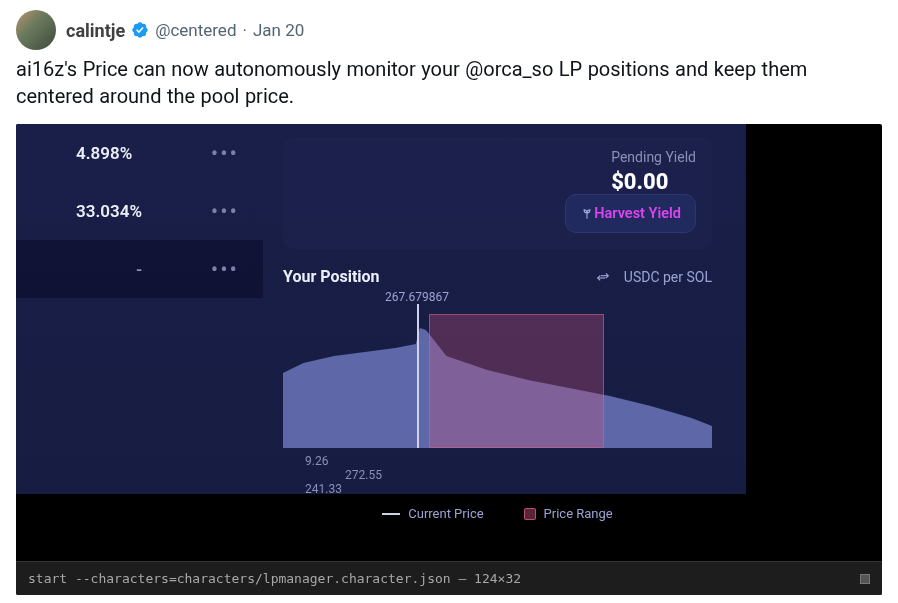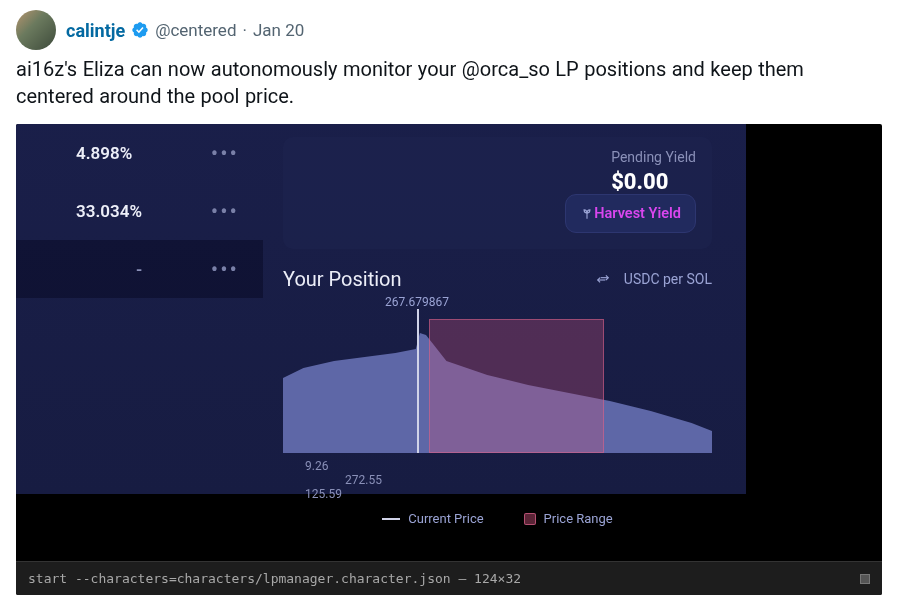--- a/index.html
+++ b/index.html
@@ -1,20 +1,20 @@
 <!DOCTYPE html>
 <html><head>
 <meta charset="utf-8">
 <style>
   * { box-sizing: border-box; margin: 0; padding: 0; }
   body { font-family: -apple-system, BlinkMacSystemFont, "Segoe UI", Roboto, Helvetica, Arial, sans-serif; background: #fff; width: 898px; height: 603px; overflow: hidden; }
   .tweet { padding: 10px 16px 0 16px; }
   .tweet-header { display: flex; align-items: center; gap: 6px; margin-bottom: 6px; }
   .avatar { width: 40px; height: 40px; border-radius: 50%; background: linear-gradient(135deg,#b8956f 0%,#6b7a5e 40%,#3d4a3a 100%); flex-shrink: 0; margin-right: 4px; }
-  .display-name { font-weight: 700; font-size: 18px; color: #0369a1; }
+  .display-name { font-weight: 700; font-size: 18px; color: #404040; }
   .verified { width: 18px; height: 18px; display: inline-flex; }
   .handle { color: #536471; font-size: 17px; }
   .tweet-text { font-size: 20px; line-height: 1.35; color: #0f1419; margin-bottom: 14px; word-spacing: 0.5px; }
   .mention { color: #0f1419; }
   .media-frame { width: 100%; height: 471px; position: relative; overflow: hidden; border-radius: 2px; }
   .black-bg { position: absolute; inset: 0; background: #000; }
   .dash { position: absolute; left: -20px; top: -32px; width: 750px; height: 402px; background: linear-gradient(180deg,#1a1f4a 0%, #171c42 100%); display: flex; }
   .sidebar { width: 267px; padding-top: 32px; }
   .side-row { display: flex; align-items: center; justify-content: space-between; height: 58px; padding: 0 24px 0 0; }
   .side-val { color: #eceef8; font-size: 17px; font-weight: 600; padding-left: 80px; }
@@ -22,21 +22,21 @@
   .dots { color: #7a80a8; font-size: 22px; letter-spacing: 2px; cursor: pointer; }
   .darker { background: rgba(0,0,20,0.35); }
   .main { flex: 1; padding: 8px 34px 0 20px; }
   .price-row { display: flex; align-items: center; justify-content: space-between; margin-bottom: 12px; }
   .price { font-size: 22px; font-weight: 800; color: #fff; }
   .yield-card { background: rgba(30,35,80,0.5); border-radius: 10px; padding: 12px 16px 16px 16px; display: flex; align-items: flex-end; justify-content: space-between; margin-bottom: 18px; flex-direction: column; }
   .yield-label { color: #8a90b8; font-size: 14px; margin-bottom: 4px; }
   .yield-value { color: #fff; font-size: 22px; font-weight: 800; }
   .harvest-btn { background: #212a5e; border: 1px solid #2d3670; color: #d946ef; font-size: 14.5px; font-weight: 600; padding: 10px 14px; border-radius: 11px; display: flex; align-items: center; cursor: pointer; }
   .pos-header { display: flex; align-items: center; justify-content: space-between; margin-bottom: 12px; }
-  .pos-title { color: #eceef8; font-size: 20px; font-weight: 400; }
+  .pos-title { color: #eceef8; font-size: 16px; font-weight: 700; }
   .toggle { color: #9aa3d4; font-size: 14px; display: flex; align-items: flex-end; gap: 14px; cursor: pointer; }
   .chart { position: relative; height: 150px; margin-bottom: 6px; }
   .area-fill { position: absolute; left: 0; right: 0; bottom: 0; }
   .marker-label { position: absolute; top: -8px; left: 134px; transform: translateX(-50%); color: #9aa3d4; font-size: 12px; text-align: center; }
   .price-line { position: absolute; top: 6px; bottom: 0; left: 134px; width: 2px; background: #d0d3e8; }
   .range-rect { position: absolute; top: 16px; bottom: 0; left: 146px; width: 175px; background: rgba(200,80,120,0.32); border: 1px solid rgba(220,100,140,0.55); }
   .x-ticks { display: flex; justify-content: space-between; color: #8a90b8; font-size: 12px; padding: 0 6px 4px 22px; flex-direction: column; }
   .legend { display: flex; justify-content: center; gap: 40px; color: #9aa3d4; font-size: 13px; margin-top: 6px; }
   .legend-item { display: flex; align-items: center; gap: 8px; }
   .legend-line { width: 18px; height: 2px; background: #d0d3e8; }
@@ -55,21 +55,21 @@
     <span class="verified">
       <svg viewBox="0 0 24 24" width="18" height="18">
           <path fill="#1d9bf0" d="M22.25 12c0-1.43-.88-2.67-2.19-3.34.46-1.39.2-2.9-.81-3.91s-2.52-1.27-3.91-.81c-.66-1.31-1.91-2.19-3.34-2.19s-2.67.88-3.33 2.19c-1.4-.46-2.91-.2-3.92.81s-1.26 2.52-.8 3.91c-1.31.67-2.2 1.91-2.2 3.34s.89 2.67 2.2 3.34c-.46 1.39-.21 2.9.8 3.91s2.52 1.26 3.91.81c.67 1.31 1.91 2.19 3.34 2.19s2.68-.88 3.34-2.19c1.39.45 2.9.2 3.91-.81s1.27-2.52.81-3.91c1.31-.67 2.19-1.91 2.19-3.34zm-11.71 4.2L6.8 12.46l1.41-1.42 2.26 2.26 4.8-5.23 1.47 1.36-6.2 6.77z"></path>
         </svg>
     </span>
     <span class="handle">@centered</span>
     <span class="handle">·</span>
     <span class="handle">Jan 20</span>
   </div>
   <div class="tweet-text">
-    <span>ai16z's Eliza can now autonomously monitor your </span><span class="mention">@orca_so</span><span>  LP positions and keep them centered around the pool price.</span>
+    <span>ai16z's Price can now autonomously monitor your </span><span class="mention">@orca_so</span><span>  LP positions and keep them centered around the pool price.</span>
   </div>
 
   <div class="media-frame">
     <div class="black-bg"></div>
     <div class="dash">
       <div class="sidebar">
         <div class="side-row">
           <span class="side-val">4.898%</span>
           <span class="dots">•••</span>
         </div>
@@ -126,21 +126,21 @@
           <svg class="area-fill" width="100%" height="140" viewBox="0 0 420 140" preserveAspectRatio="none">
             <path fill="#6b74b8" fill-opacity="0.85" d="M0,65 L20,55 L50,48 L80,44 L110,40 L130,36 L134,20 L140,22 L160,48 L200,62 L240,72 L280,80 L320,88 L360,98 L400,110 L420,118 L420,140 L0,140 Z"></path>
           </svg>
           <div class="range-rect"></div>
           <div class="price-line"></div>
         </div>
 
         <div class="x-ticks">
           <span>9.26</span>
           <span style="margin-left:40px">272.55</span>
-          <span style="margin-right:60px">125.59</span>
+          <span style="margin-right:60px">241.33</span>
         </div>
 
         <div class="legend">
           <div class="legend-item">
             <span class="legend-line"></span>
             <span>Current Price</span>
           </div>
           <div class="legend-item">
             <span class="legend-box"></span>
             <span>Price Range</span>

